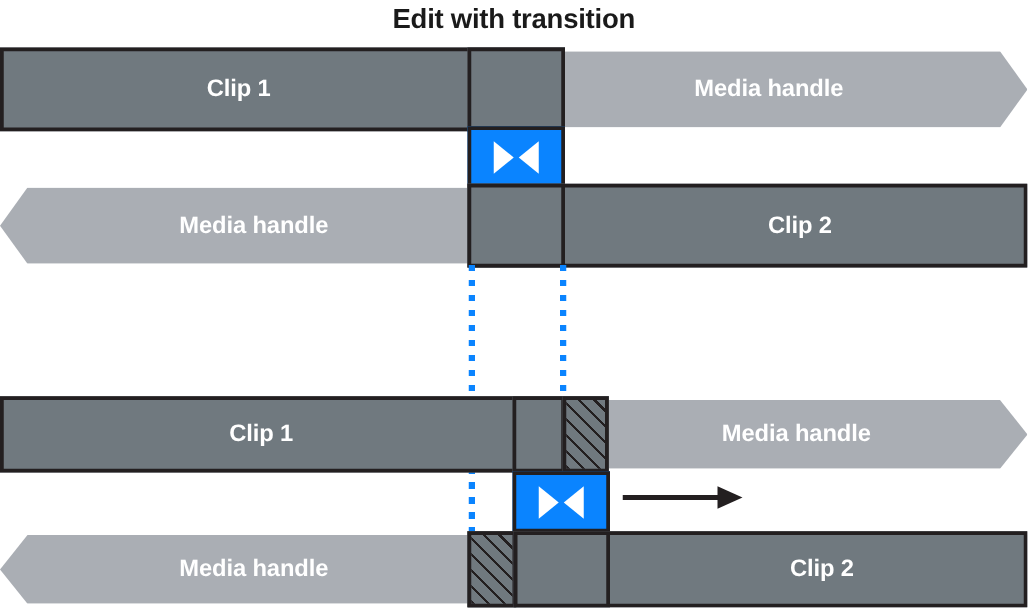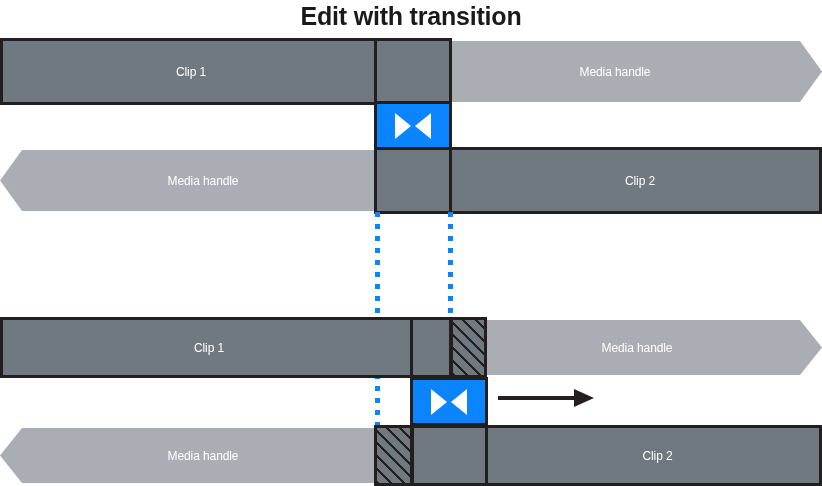--- a/index.html
+++ b/index.html
@@ -6,33 +6,33 @@
   body{
     width:822px;height:486px;background:#ffffff;
     font-family:"Liberation Sans", sans-serif;
     position:relative;overflow:hidden;
     -webkit-font-smoothing:antialiased;
   }
   .stage{position:absolute;inset:0;}
 
   .title{
     position:absolute;left:0;right:0;text-align:center;
-    font-size:25px;font-weight:bold;color:#1a1a1a;
+    font-size:22px;font-weight:bold;color:#1a1a1a;
     letter-spacing:-0.2px;
   }
   #title-top{top:2px;}
   #title-bottom{top:278px;}
 
   
   .bar{
     position:absolute;box-sizing:border-box;
     display:flex;align-items:center;justify-content:center;
   }
   .bar .label{
-    color:#ffffff;font-size:12px;font-weight:normal;
+    color:#ffffff;font-size:19px;font-weight:bold;
     white-space:nowrap;pointer-events:none;
     letter-spacing:-0.1px;
   }
   .clip{background:#70797f;border:3px solid #231f20;}
   .handle{background:#aaaeb4;}
 
   
   .notch-right{
     clip-path:polygon(0 0,calc(100% - 22px) 0,100% 50%,calc(100% - 22px) 100%,0 100%);
   }

